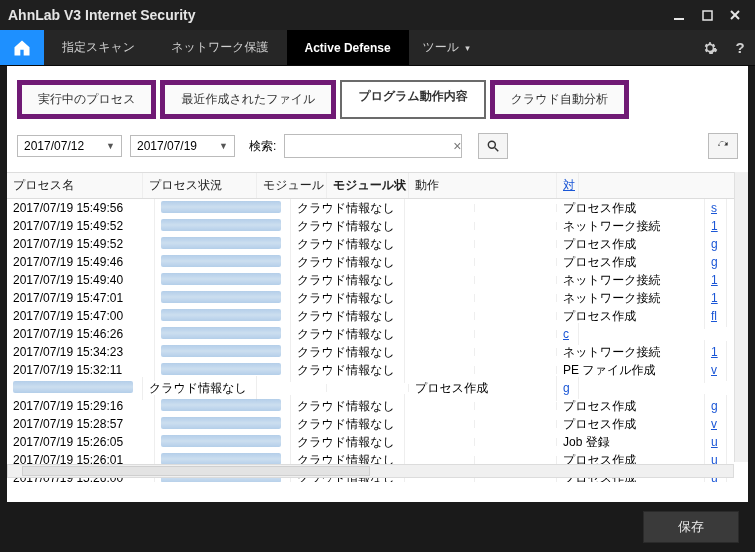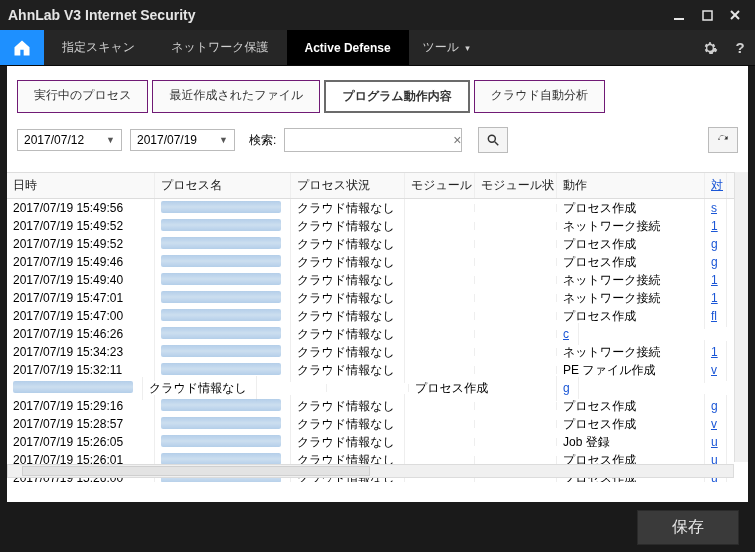--- a/index.html
+++ b/index.html
@@ -10,48 +10,48 @@
 .titlebar-btns span { width: 16px; height: 16px; display: inline-flex; align-items: center; justify-content: center; cursor: pointer; color: #e5e5e5; font-size: 14px; }
 .navbar { height: 36px; background: #262626; display: flex; align-items: stretch; border-bottom: 1px solid #0a0a0a; justify-content: flex-end; }
 .nav-home { width: 44px; background: #1e90ff; display: flex; align-items: center; justify-content: center; cursor: pointer; }
 .nav-tab { padding: 0 18px; display: flex; align-items: center; color: #cfcfcf; font-size: 12px; cursor: pointer; }
 .nav-tab.active { background: #000; color: #fff; font-weight: 600; }
 .nav-spacer { flex: 1; }
 .nav-icon { width: 30px; display: flex; align-items: center; justify-content: center; color: #cfcfcf; cursor: pointer; }
 .nav-tools { display: flex; align-items: center; color: #cfcfcf; font-size: 12px; padding: 0 14px; cursor: pointer; gap: 6px; }
 .content-wrapper { position: absolute; top: 66px; left: 7px; right: 7px; bottom: 50px; background: #fff; overflow: hidden; }
 .subtabs { display: flex; gap: 4px; padding: 14px 10px 0 10px; }
-.subtab { border: 1px solid #701a75; background: #fafafa; color: #333; font-size: 12px; padding: 6px 16px; cursor: pointer; }
+.subtab { border: 5px solid #701a75; background: #fafafa; color: #333; font-size: 12px; padding: 6px 16px; cursor: pointer; }
 .subtab.active { border: 2px solid #6b6b6b; background: #fff; font-weight: 600; }
 .toolbar { display: flex; align-items: center; gap: 8px; padding: 14px 10px 10px 10px; font-size: 12px; }
 .date-select { border: 1px solid #bbb; background: #fff; padding: 3px 6px; display: inline-flex; align-items: center; gap: 22px; cursor: pointer; }
 .date-select .caret { font-size: 9px; color: #555; }
 .search-label { margin-left: 6px; }
 .search-input { border: 1px solid #bbb; height: 24px; width: 178px; padding: 0 6px; font-size: 12px; }
 .clear-x { margin-left: -20px; color: #777; font-size: 14px; cursor: pointer; width: 14px; text-align: center; }
 .icon-btn { border: 1px solid #bbb; background: #f5f5f5; width: 30px; height: 26px; display: inline-flex; align-items: center; justify-content: center; cursor: pointer; margin-left: 6px; }
 .toolbar-spacer { flex: 1; }
 .table { position: absolute; top: 106px; left: 0; right: 0; bottom: 20px; overflow: hidden; font-size: 12px; }
 .thead { display: flex; background: #f9f9f9; border-top: 1px solid #ddd; border-bottom: 1px solid #ddd; color: #222; }
 .th, .td { padding: 4px 6px; border-right: 1px solid #eee; white-space: nowrap; overflow: hidden; }
 .col-dt { width: 148px; }
 .col-pn { width: 136px; }
 .col-ps { width: 114px; }
 .col-mod { width: 70px; }
-.col-mst { width: 82px; }
+.col-mst { width: 82px; font-weight: bold; }
 .col-act { width: 148px; }
 .col-link { width: 22px; color: #1a56d6; text-decoration: underline; }
 .tbody { overflow-y: auto; overflow-x: hidden; height: calc(100% - 24px); }
 .row { display: flex; height: 18px; align-items: center; }
 .blur { width: 120px; height: 12px; background: linear-gradient(0deg, #a7c6e6 0%, #c3d9ed 50%, #a7c6e6 100%); filter: blur(0.6px); border-radius: 2px; opacity: 0.85; display: inline-block; }
 .hscroll { position: absolute; left: 0; right: 14px; bottom: 4px; height: 14px; background: #f0f0f0; border: 1px solid #dcdcdc; }
 .hscroll-thumb { position: absolute; left: 14px; top: 1px; bottom: 1px; width: 48%; background: #e3e3e3; border: 1px solid #cfcfcf; }
 .vscroll { position: absolute; right: 0; top: 0; bottom: 20px; width: 14px; background: #f0f0f0; border-left: 1px solid #e0e0e0; }
 .footer { position: absolute; left: 0; right: 0; bottom: 0; height: 50px; background: #1a1a1a; display: flex; justify-content: flex-end; align-items: center; padding: 0 16px; }
-.save-btn { background: #3a3a3a; color: #eaeaea; border: 1px solid #2a2a2a; padding: 6px 34px; font-size: 16px; cursor: pointer; }
+.save-btn { background: #3a3a3a; color: #eaeaea; border: 1px solid #2a2a2a; padding: 6px 34px; font-size: 13px; cursor: pointer; }
 </style>
 </head>
 <body>
 
 <div class="titlebar">
   <span class="titlebar-title">AhnLab V3 Internet Security</span>
   <div class="titlebar-btns">
     <span>
         <svg width="12" height="12" viewBox="0 0 12 12">
           <line x1="1" y1="10" x2="11" y2="10" stroke="#e5e5e5" stroke-width="2"></line>
@@ -125,21 +125,20 @@
     <div class="toolbar-spacer"></div>
     <div class="icon-btn">
       <svg width="14" height="14" viewBox="0 0 24 24">
           <path d="M4 12a8 8 0 0114-5l2-2v6h-6l2.5-2.5A5.5 5.5 0 106.5 12H4z" fill="#333"></path>
         </svg>
     </div>
   </div>
 
   <div class="table">
     <div class="thead">
-      <div class="th col-dt">日時</div>
       <div class="th col-pn">プロセス名</div>
       <div class="th col-ps">プロセス状況</div>
       <div class="th col-mod">モジュール</div>
       <div class="th col-mst">モジュール状</div>
       <div class="th col-act">動作</div>
       <div class="th col-link">対</div>
     </div>
     <div class="tbody" id="tbody">
         <div class="row">
           <div class="td col-dt">2017/07/19 15:49:56</div>

